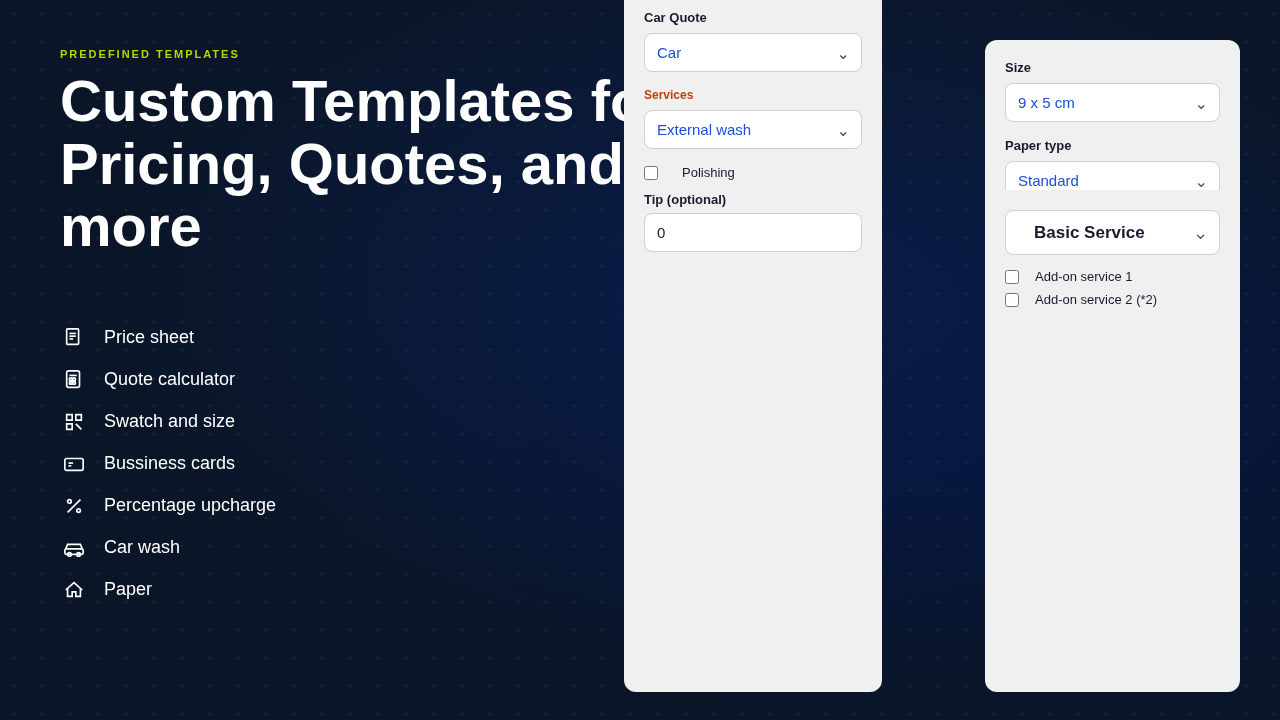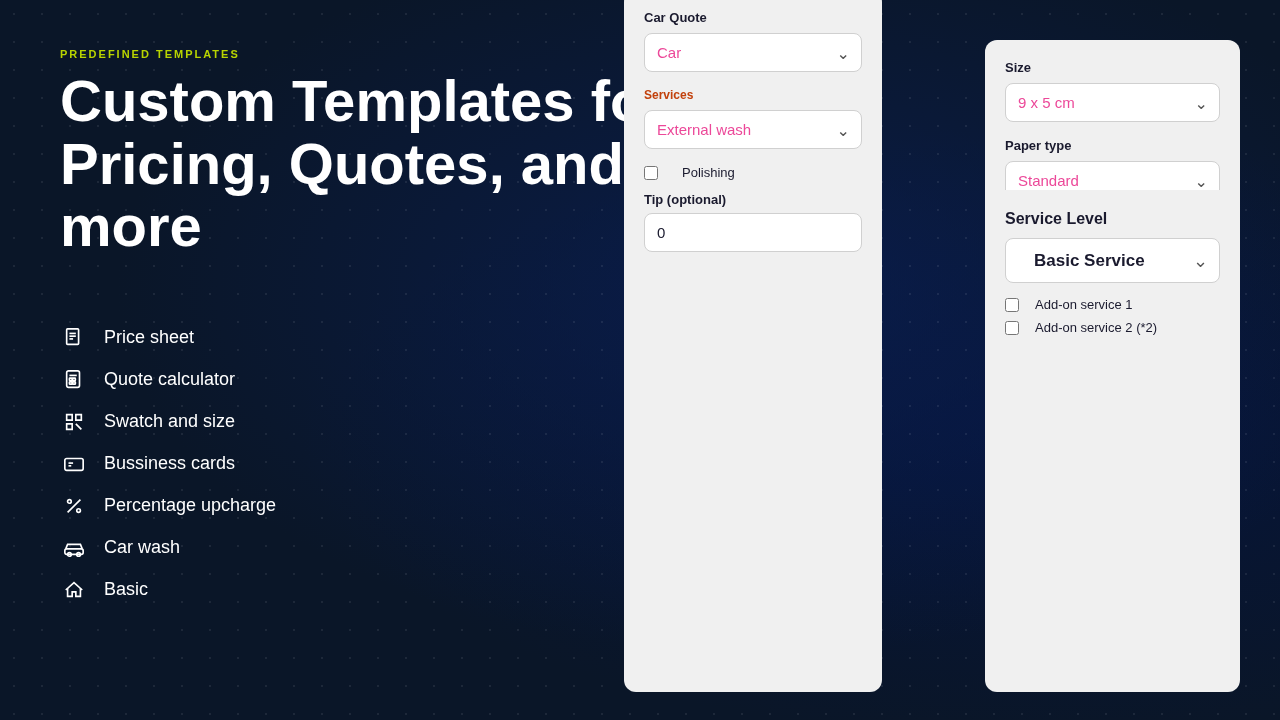--- a/index.html
+++ b/index.html
@@ -112,21 +112,21 @@
       margin-bottom: 16px;
     }
 
     .select-box {
       width: 100%;
       background: #ffffff;
       border: 1px solid #d0d0d0;
       border-radius: 8px;
       padding: 10px 36px 10px 12px;
       font-size: 15px;
-      color: #ec4899;
+      color: #1d4ed8;
       appearance: none;
       cursor: pointer;
       font-family: inherit;
     }
 
     .select-arrow {
       position: absolute;
       right: 12px;
       top: 50%;
       transform: translateY(-50%);
@@ -346,21 +346,21 @@
       <span>Car wash</span>
     </li>
 
     <li class="menu-item">
       <span class="menu-icon">
         <svg viewBox="0 0 24 24">
             <path d="M3 12L12 4l9 8"></path>
             <path d="M5 10v9h5v-5h4v5h5v-9"></path>
           </svg>
       </span>
-      <span>Basic</span>
+      <span>Paper</span>
     </li>
   </ul>
 
   <div class="white-card top-right-card" style="position:absolute; top:40px; right:40px; width:255px;">
 
     <div class="field-label">Size</div>
     <div class="select-wrapper">
       <select class="select-box">
         <option>9 x 5 cm</option>
         <option>10 x 5 cm</option>
@@ -418,21 +418,20 @@
     <div class="checkbox-row">
       <input type="checkbox" id="polishing-check" style="">
       <label for="polishing-check" class="checkbox-label">Polishing</label>
     </div>
 
     <div class="tip-label">Tip (optional)</div>
     <input class="tip-input" type="text" value="0" style="">
   </div>
 
   <div class="service-level-card" style="position:absolute; right:40px; bottom:28px; width:255px;">
-    <div class="service-level-title">Service Level</div>
 
     <div class="service-select-wrapper">
       <select class="service-select">
         <option>Basic Service</option>
         <option>Premium Service</option>
         <option>VIP Service</option>
       </select>
       <span class="select-arrow" style="font-size:18px;">⌄</span>
     </div>
 

